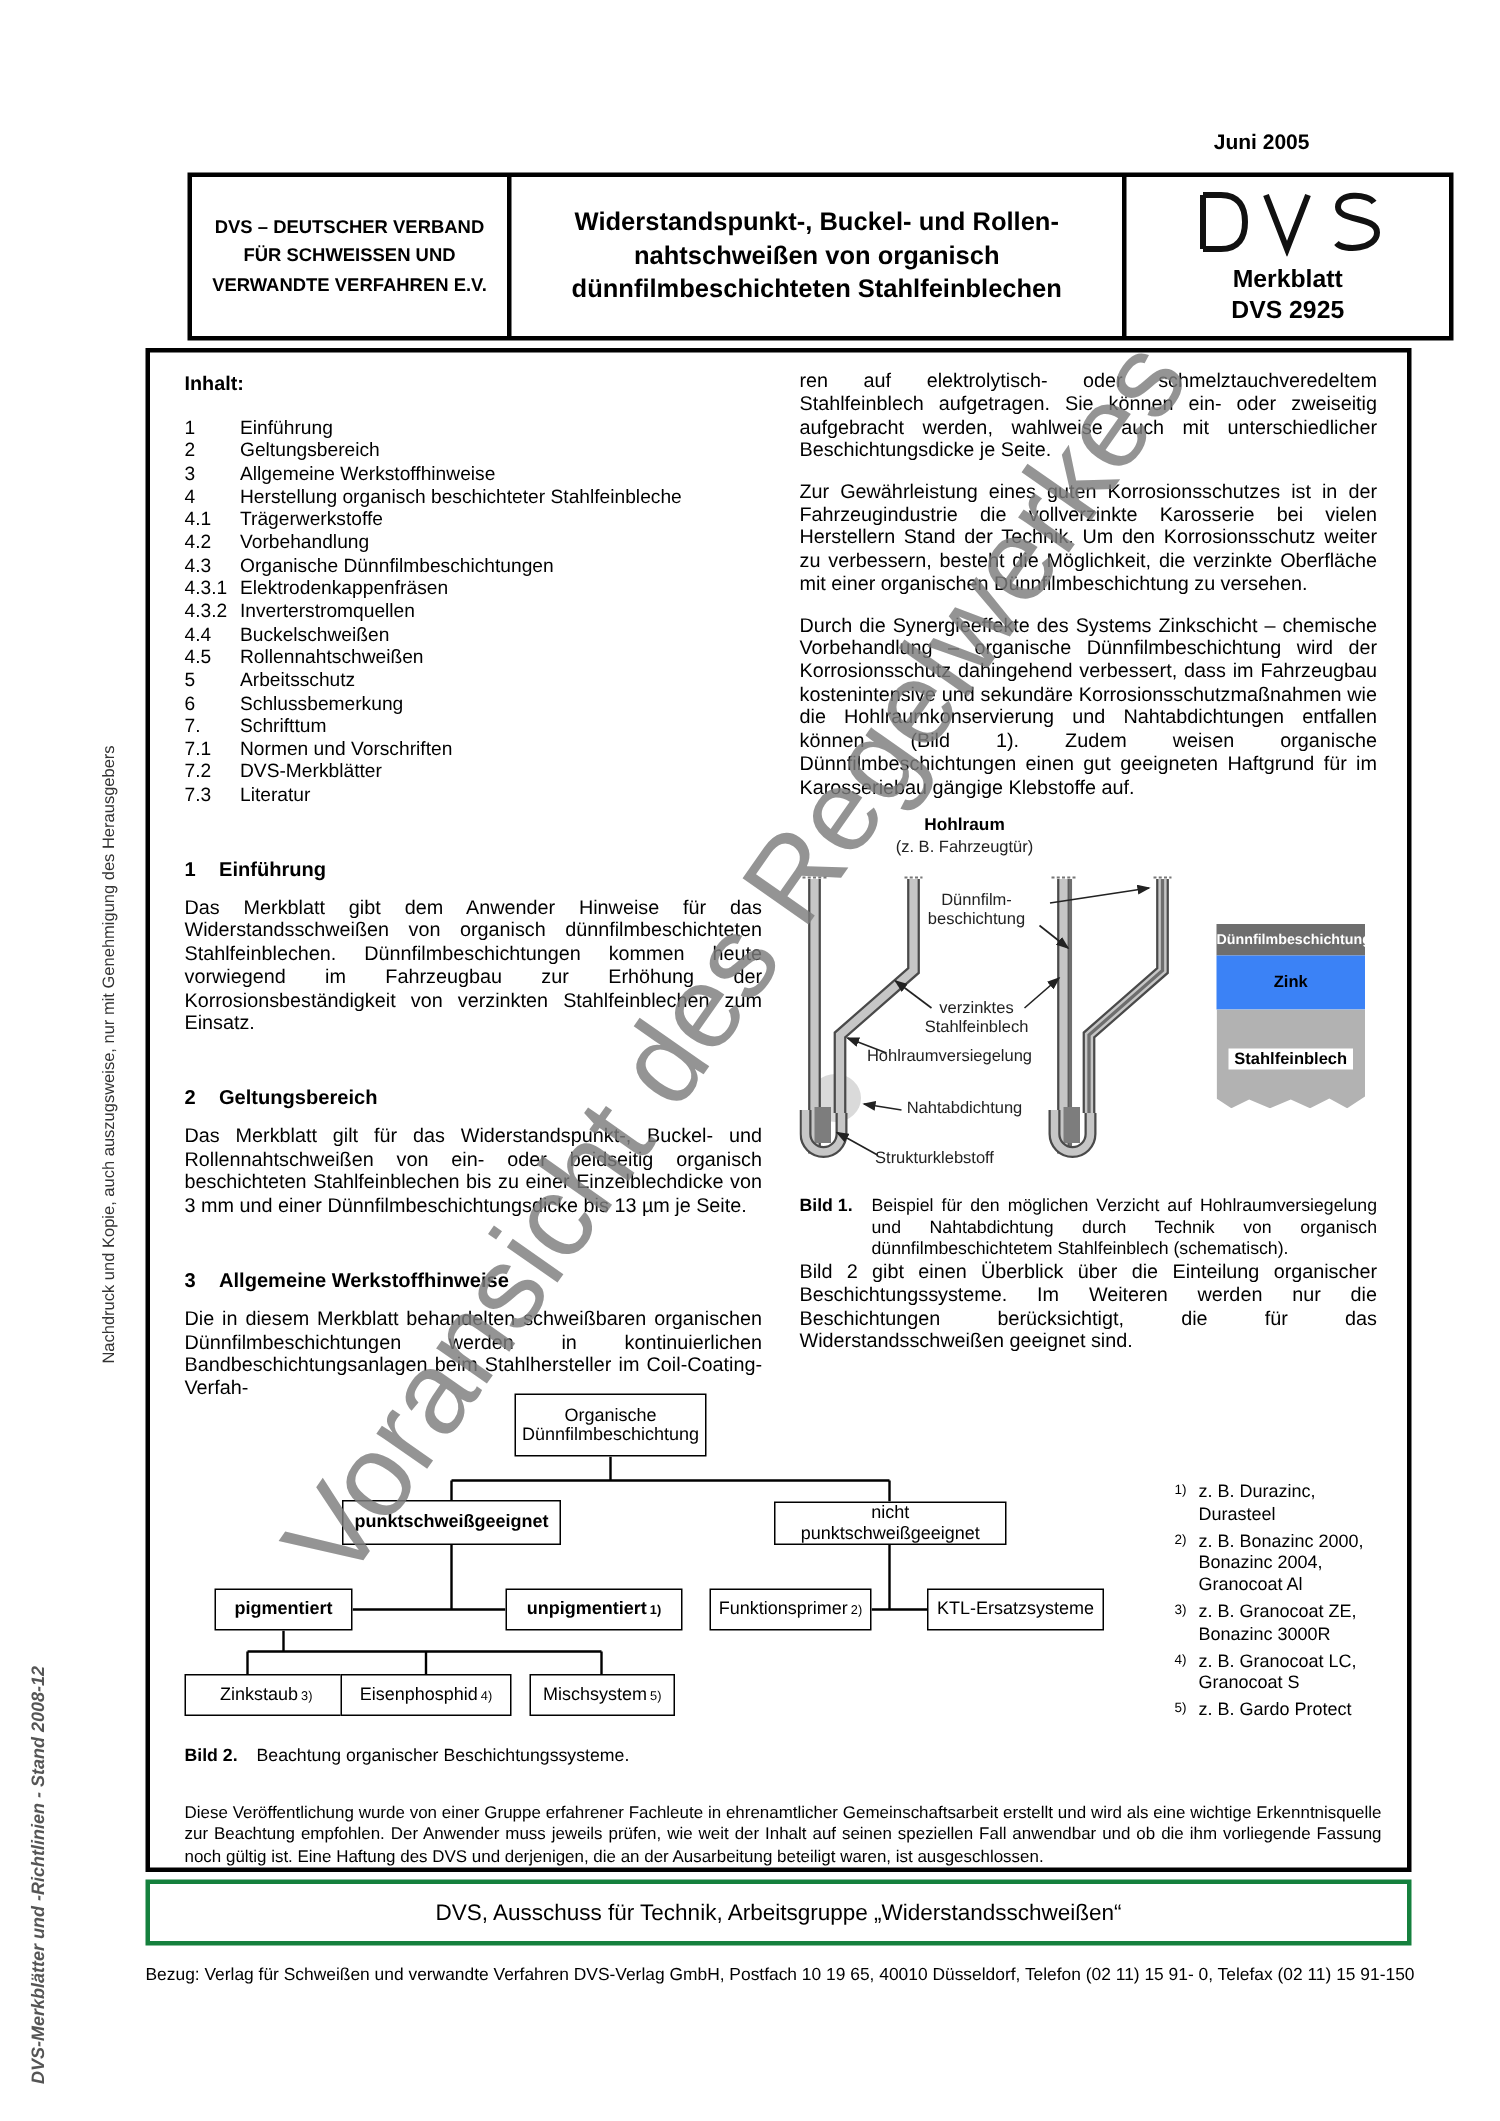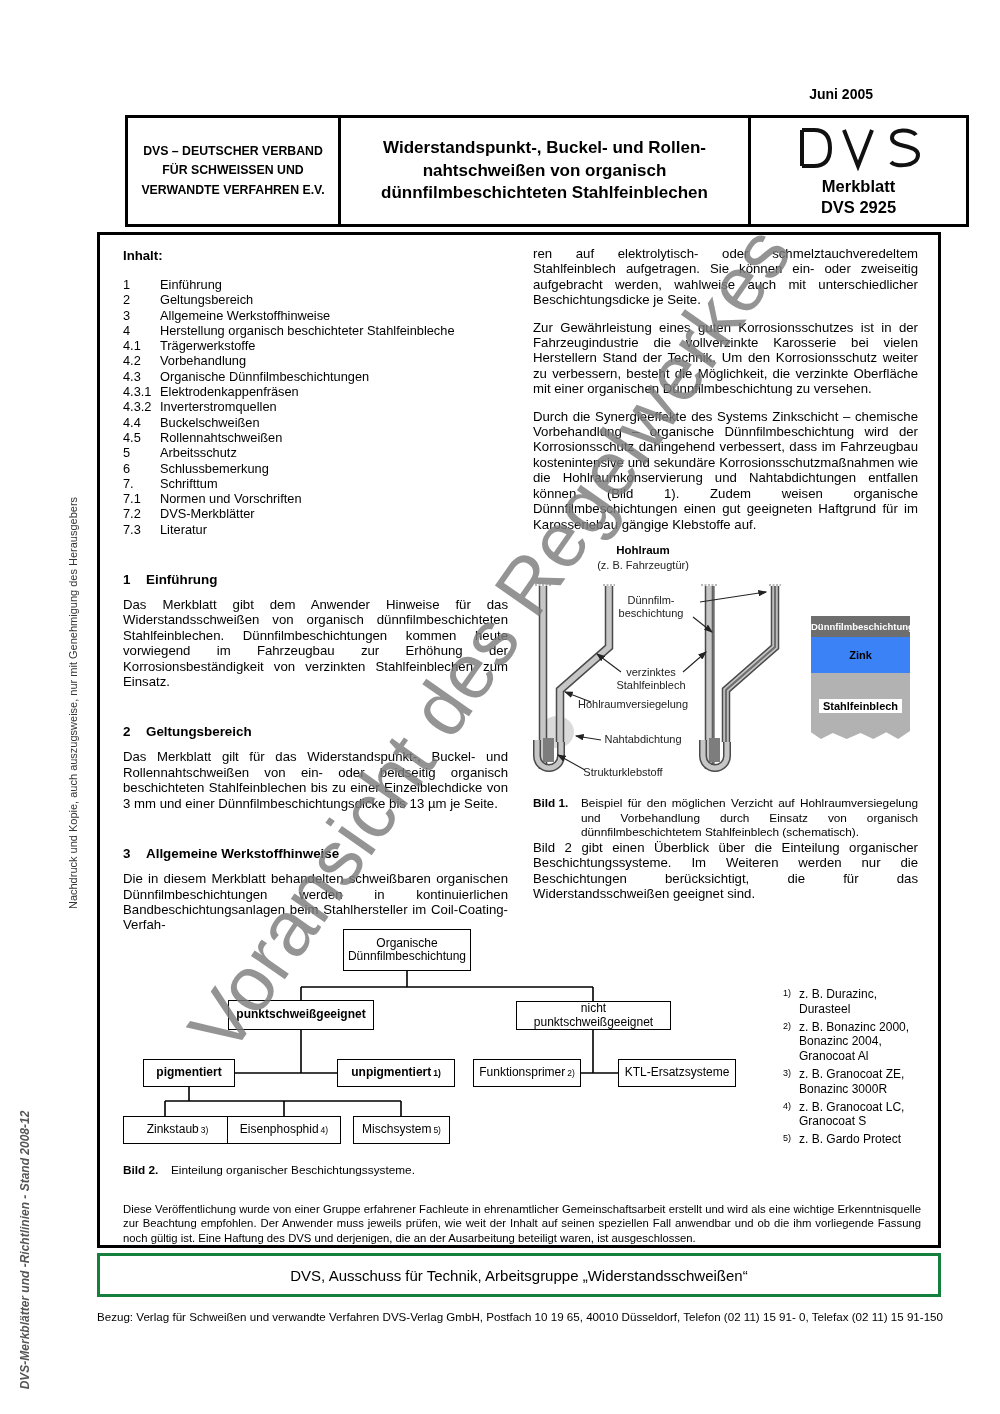--- a/index.html
+++ b/index.html
@@ -305,21 +305,21 @@
           <div class="stack-coating">Dünnfilmbeschichtung</div>
           <div class="stack-zinc">Zink</div>
           <div class="stack-steel">
             <span class="steel-tag">Stahlfeinblech</span>
           </div>
         </div>
       </div>
 
       <div class="caption">
         <span class="cap-label">Bild 1.</span>
-        <span class="cap-text">Beispiel für den möglichen Verzicht auf Hohlraumversiegelung und Vorbehandlung durch Einsatz von organisch dünnfilmbeschichtetem Stahlfeinblech (schematisch).</span>
+        <span class="cap-text">Beispiel für den möglichen Verzicht auf Hohlraumversiegelung und Nahtabdichtung durch Technik von organisch dünnfilmbeschichtetem Stahlfeinblech (schematisch).</span>
       </div>
 
       <p class="body">Bild 2 gibt einen Überblick über die Einteilung organischer Beschichtungssysteme. Im Weiteren werden nur die Beschichtungen berücksichtigt, die für das Widerstandsschweißen geeignet sind.</p>
     </div>
 
     <svg class="flow-lines" width="844" height="1016" viewBox="0 0 844 1016">
       <path d="M307,736 V752 M201,752 H493 M201,752 V765 M493,752 V766
                M201,795 V838 M135,838 H237
                M493,795 V838 M481,838 H518
                M89,852 V866 M65,866 H301 M65,866 V881 M184,866 V881 M301,866 V881" stroke="#000" stroke-width="1.6" fill="none"></path>
@@ -342,21 +342,21 @@
     </div>
     <div class="fnode n-eisen">
       <span>Eisenphosphid</span><sup>4)</sup>
     </div>
     <div class="fnode n-misch">
       <span>Mischsystem</span><sup>5)</sup>
     </div>
 
     <div class="caption bild2-cap">
       <span class="cap-label">Bild 2.</span>
-      <span class="cap-text">Einteilung organischer Beschichtungssysteme.</span>
+      <span class="cap-text">Beachtung organischer Beschichtungssysteme.</span>
     </div>
 
     <div class="footnotes">
 
         <div class="fn-row">
           <sup class="fn-marker">1)</sup>
           <div class="fn-text">z. B. Durazinc,
 Durasteel</div>
         </div>
 

